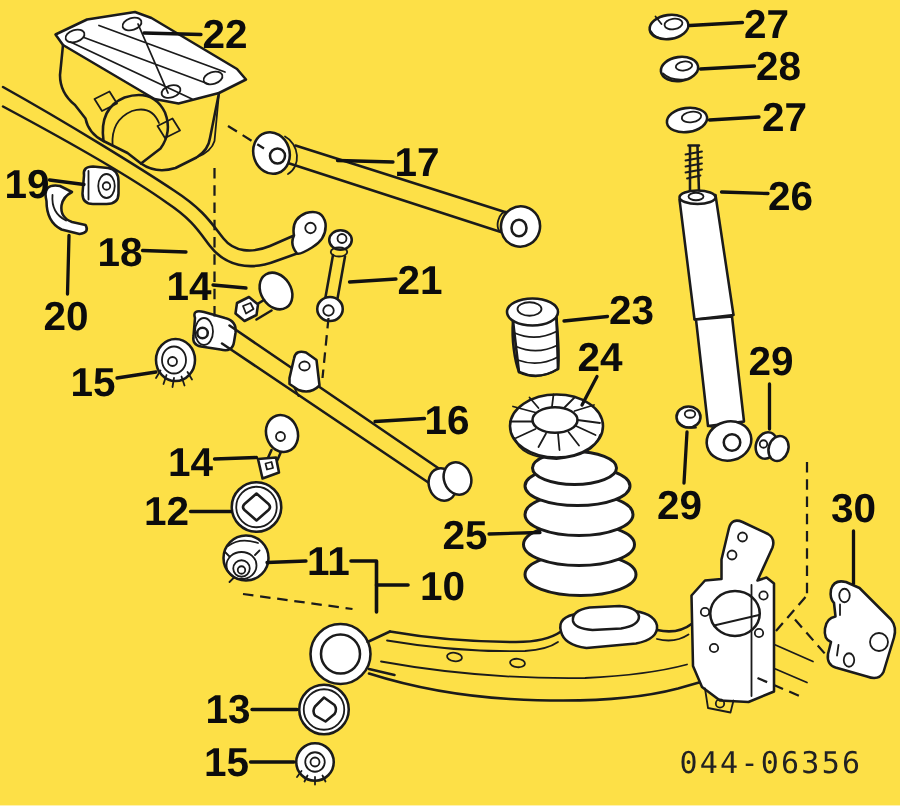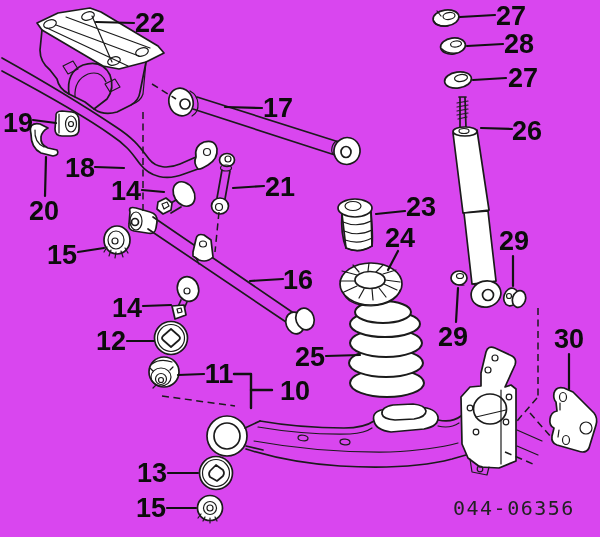--- a/index.html
+++ b/index.html
@@ -1,16 +1,16 @@
 <!DOCTYPE html>
 <html><head>
 <meta charset="utf-8">
 <style>
   html,body{margin:0;padding:0;background:#ffffff;}
-  #stage{position:relative;width:600px;height:537px;background:#d946ef;overflow:hidden;}
+  #stage{position:relative;width:600px;height:537px;background:#fde047;overflow:hidden;}
   svg{display:block;}
   .outline{fill:none;stroke:#1b1b1b;stroke-width:1.7;stroke-linejoin:round;stroke-linecap:round;}
   .filled{fill:#ffffff;stroke:#1b1b1b;stroke-width:1.7;stroke-linejoin:round;stroke-linecap:round;}
   .thin{stroke-width:1.2;}
   .thick{stroke-width:2;}
   .dashed{fill:none;stroke:#1b1b1b;stroke-width:1.5;stroke-dasharray:7 4.5;stroke-linecap:butt;}
   .leader{fill:none;stroke:#111111;stroke-width:2.2;stroke-linecap:round;}
   .bracketline{fill:none;stroke:#111111;stroke-width:2.4;stroke-linecap:round;stroke-linejoin:round;}
   .callout{font-family:"Liberation Sans",sans-serif;font-weight:700;font-size:27px;fill:#0c0c0c;}
   .code{font-family:"DejaVu Sans Mono",monospace;font-size:20px;letter-spacing:1.5px;fill:#222222;}

